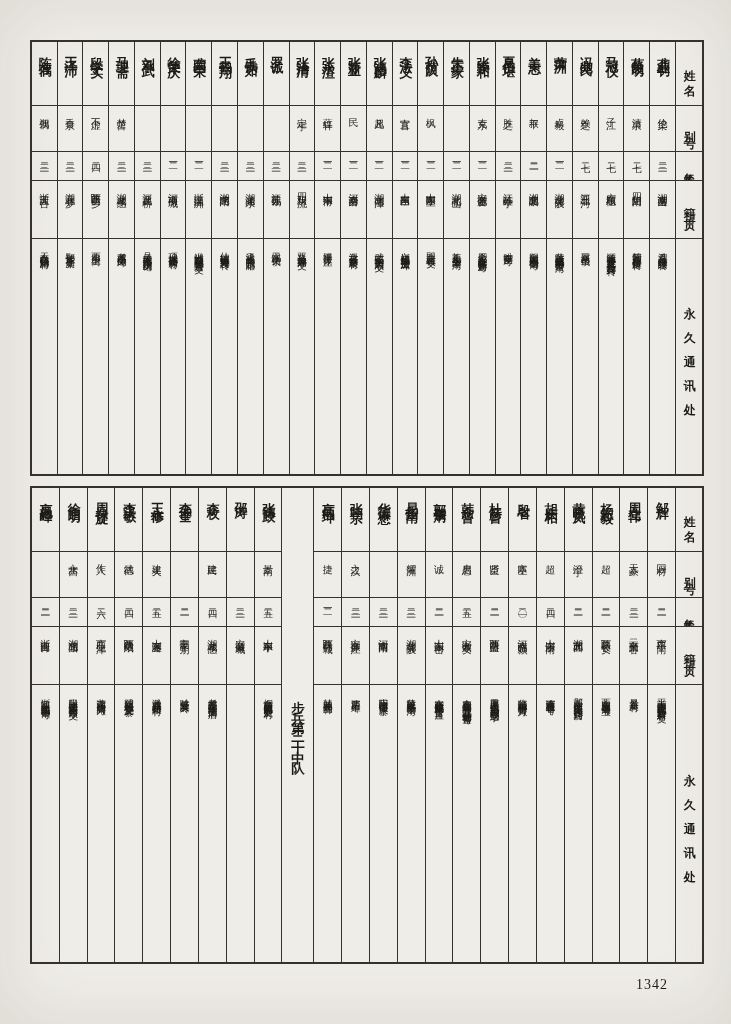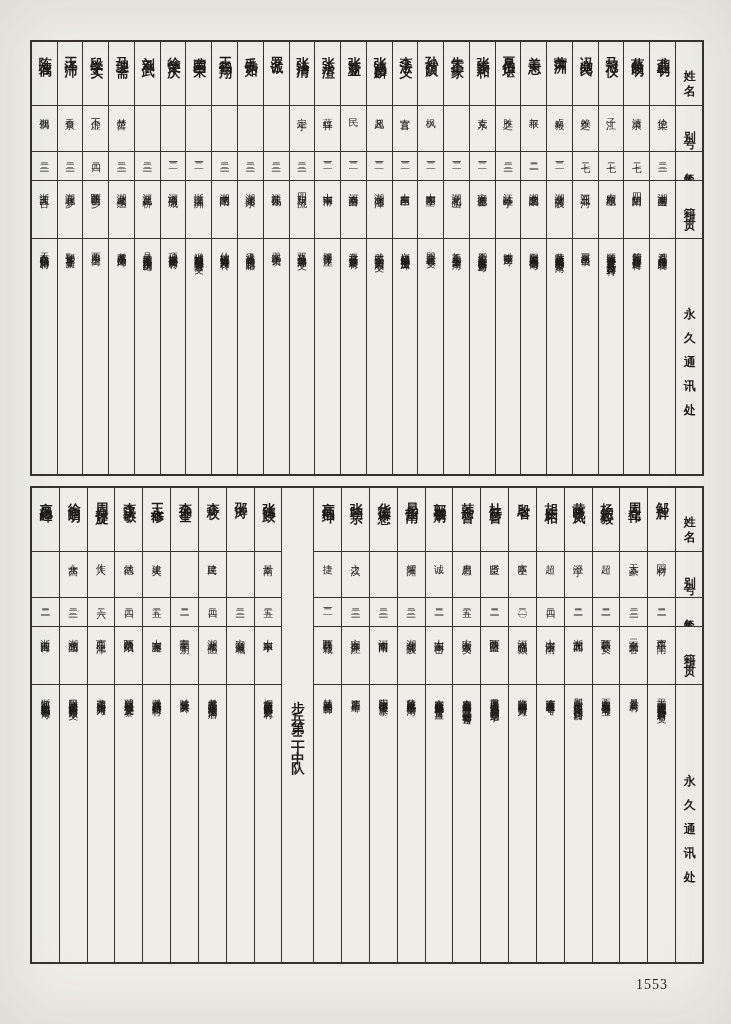--- a/index.html
+++ b/index.html
@@ -918,16 +918,16 @@
         <div class="cell cell-origin">
           <span class="vtext">浙江青田</span>
         </div>
         <div class="cell cell-address">
           <span class="vtext">浙江温州北门七枫巷二十四号</span>
         </div>
       </div>
     </div>
 
   <div class="page-footer">
-    <span class="page-number">1553</span>
+    <span class="page-number">1342</span>
   </div>
 
 </div>
 
 </body></html>

